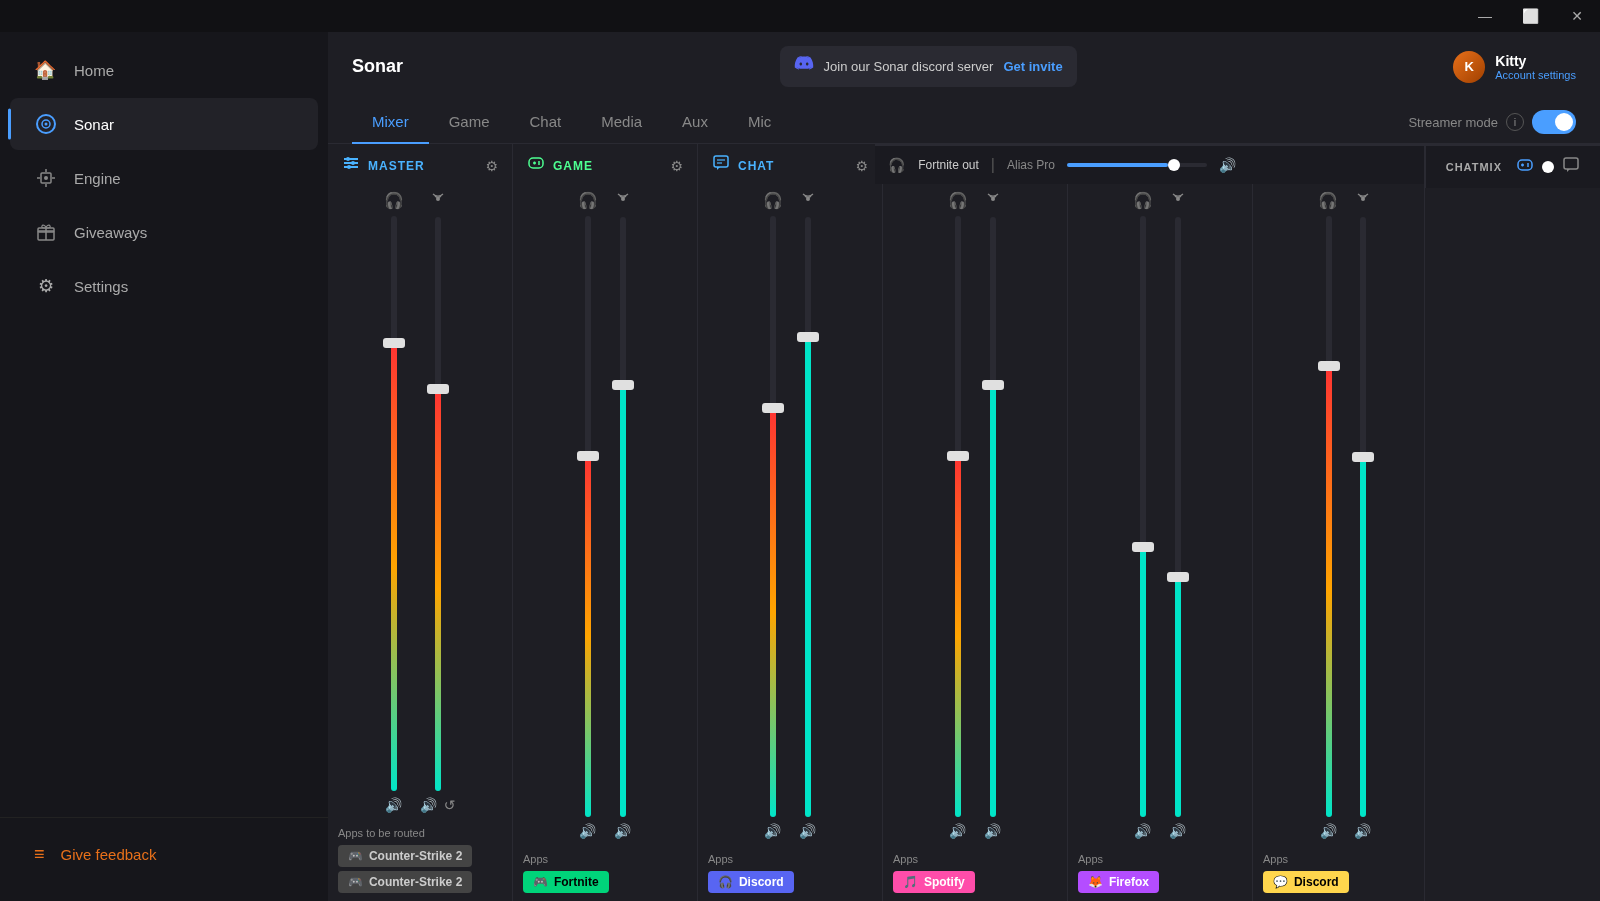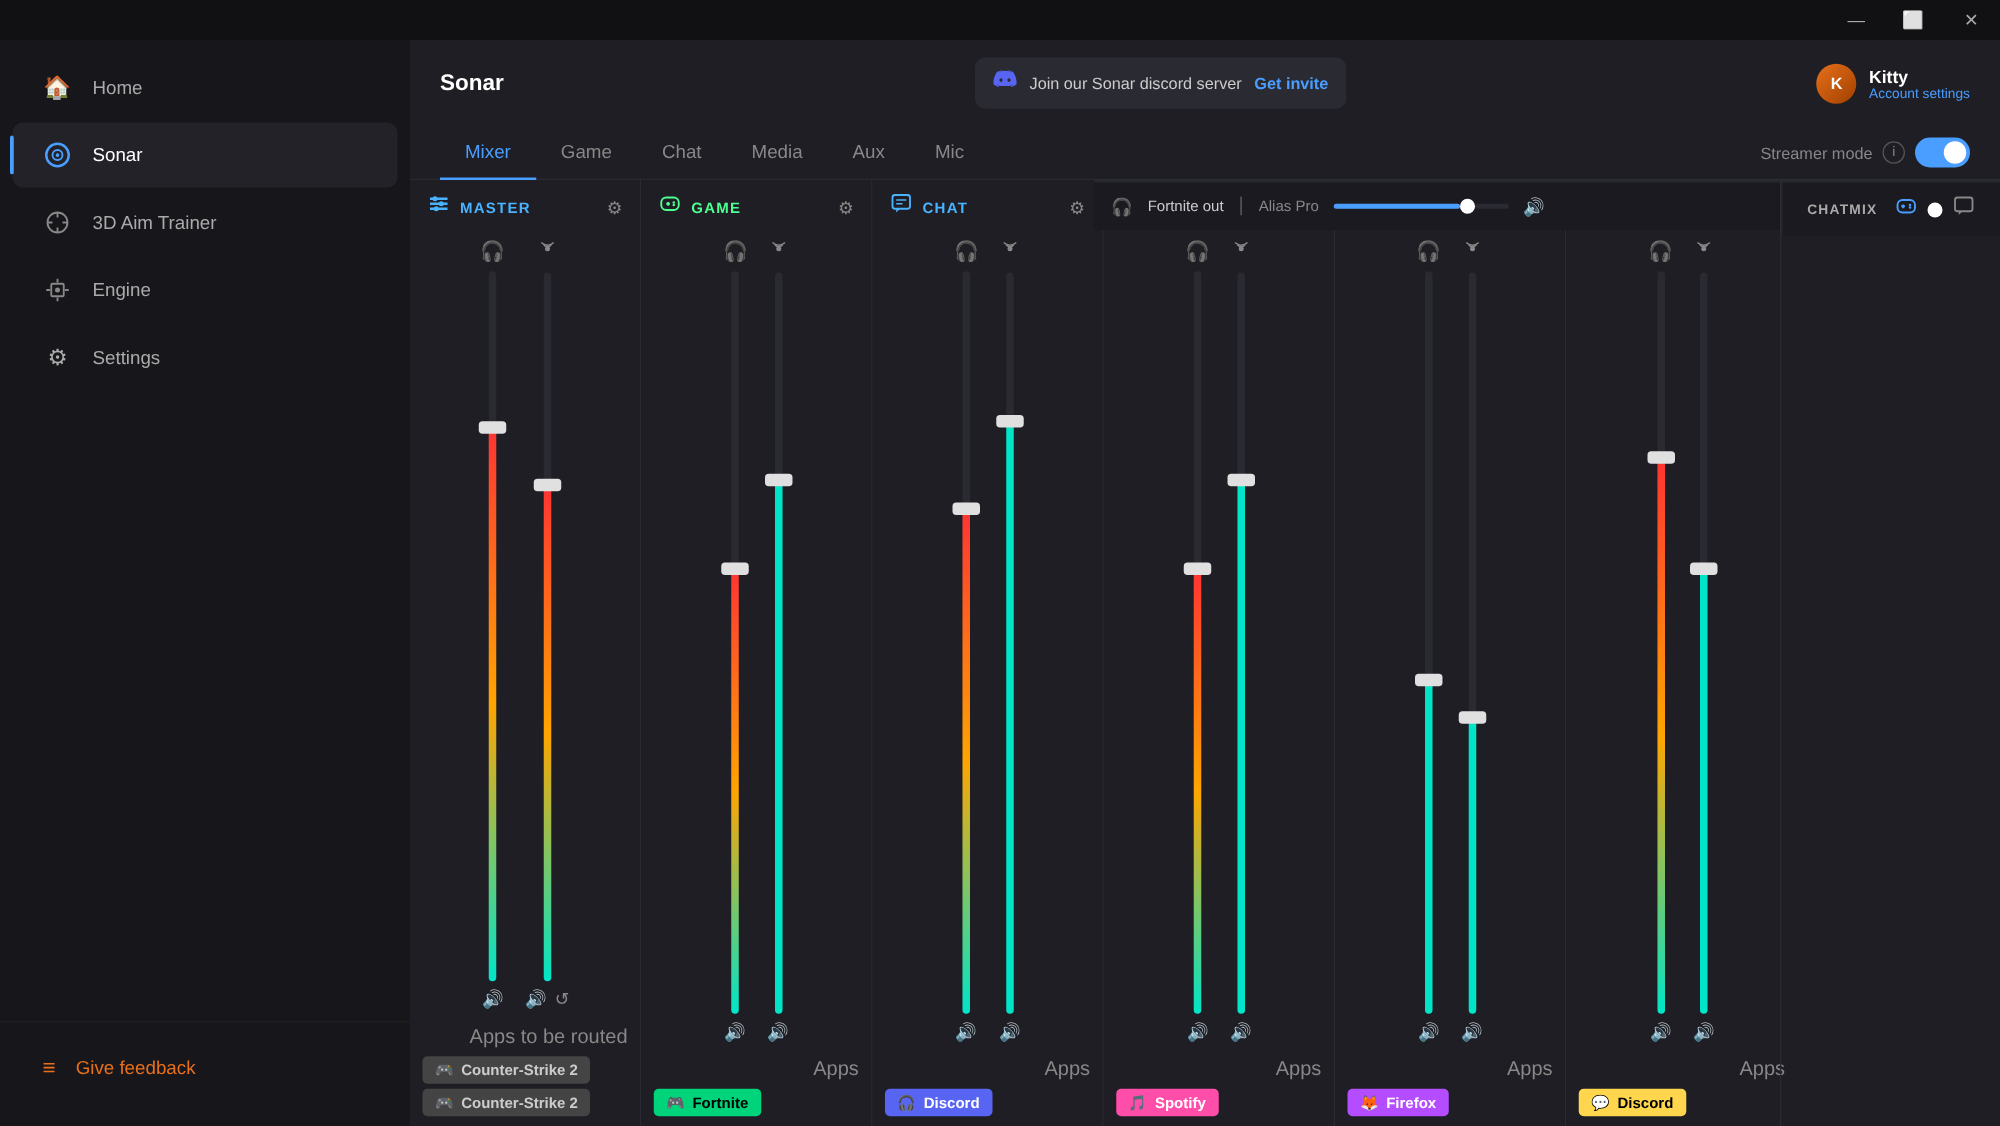--- a/index.html
+++ b/index.html
@@ -302,21 +302,21 @@
       background: #e0e0e0;
       border-radius: 3px;
       cursor: grab;
     }
     .fader-bottom-icon { font-size: 14px; color: #888; }
 
     
     .channel-bottom {
       padding: 6px 10px 8px;
     }
-    .apps-label { font-size: 16px; color: #888; margin-bottom: 6px; text-align: right; }
+    .apps-label { font-size: 11px; color: #888; margin-bottom: 6px; }
     .app-tags {
       display: flex;
       flex-direction: column;
       gap: 4px;
     }
     .app-tag {
       display: inline-flex;
       align-items: center;
       gap: 6px;
       border-radius: 4px;
@@ -447,45 +447,45 @@
     </div>
     <div class="sidebar-item active active-indicator">
       <span class="sidebar-item-icon">
         <svg width="22" height="22" viewBox="0 0 22 22">
             <circle cx="11" cy="11" r="9" fill="none" stroke="#4a9eff" stroke-width="2"></circle>
             <circle cx="11" cy="11" r="4" fill="none" stroke="#4a9eff" stroke-width="1.5"></circle>
             <circle cx="11" cy="11" r="1.5" fill="#4a9eff"></circle>
           </svg>
       </span>
       <span>Sonar</span>
-    </div>
-    <div class="sidebar-item">
-      <span class="sidebar-item-icon">
-        <svg width="22" height="22" viewBox="0 0 22 22">
-            <circle cx="11" cy="11" r="8" fill="none" stroke="#888" stroke-width="1.5"></circle>
-            <line x1="11" y1="3" x2="11" y2="7" stroke="#888" stroke-width="1.5"></line>
-            <line x1="11" y1="15" x2="11" y2="19" stroke="#888" stroke-width="1.5"></line>
-            <line x1="3" y1="11" x2="7" y2="11" stroke="#888" stroke-width="1.5"></line>
-            <line x1="15" y1="11" x2="19" y2="11" stroke="#888" stroke-width="1.5"></line>
-          </svg>
-      </span>
-      <span>3D Aim Trainer</span>
     </div>
     <div class="sidebar-item">
       <span class="sidebar-item-icon">
         <svg width="22" height="22" viewBox="0 0 22 22">
             <rect x="6" y="6" width="10" height="10" fill="none" stroke="#888" stroke-width="1.5" rx="1"></rect>
             <circle cx="11" cy="11" r="2" fill="#888"></circle>
             <line x1="11" y1="2" x2="11" y2="5" stroke="#888" stroke-width="1.5"></line>
             <line x1="11" y1="17" x2="11" y2="20" stroke="#888" stroke-width="1.5"></line>
             <line x1="2" y1="11" x2="5" y2="11" stroke="#888" stroke-width="1.5"></line>
             <line x1="17" y1="11" x2="20" y2="11" stroke="#888" stroke-width="1.5"></line>
           </svg>
       </span>
       <span>Engine</span>
+    </div>
+    <div class="sidebar-item">
+      <span class="sidebar-item-icon">
+        <svg width="22" height="22" viewBox="0 0 22 22">
+            <rect x="3" y="10" width="16" height="9" fill="none" stroke="#888" stroke-width="1.5" rx="1"></rect>
+            <rect x="3" y="7" width="16" height="4" fill="none" stroke="#888" stroke-width="1.5" rx="1"></rect>
+            <line x1="11" y1="7" x2="11" y2="19" stroke="#888" stroke-width="1.5"></line>
+            <path d="M11 7 C11 5 8 3 7 5 C6 7 9 7 11 7" fill="none" stroke="#888" stroke-width="1.2"></path>
+            <path d="M11 7 C11 5 14 3 15 5 C16 7 13 7 11 7" fill="none" stroke="#888" stroke-width="1.2"></path>
+          </svg>
+      </span>
+      <span>Giveaways</span>
     </div>
     <div class="sidebar-item" style="margin-top: auto;">
       <span class="sidebar-item-icon">⚙</span>
       <span>Settings</span>
     </div>
   </nav>
 
   <div class="sidebar-bottom">
     <div class="sidebar-feedback">
       <span style="font-size:18px;">≡</span>

